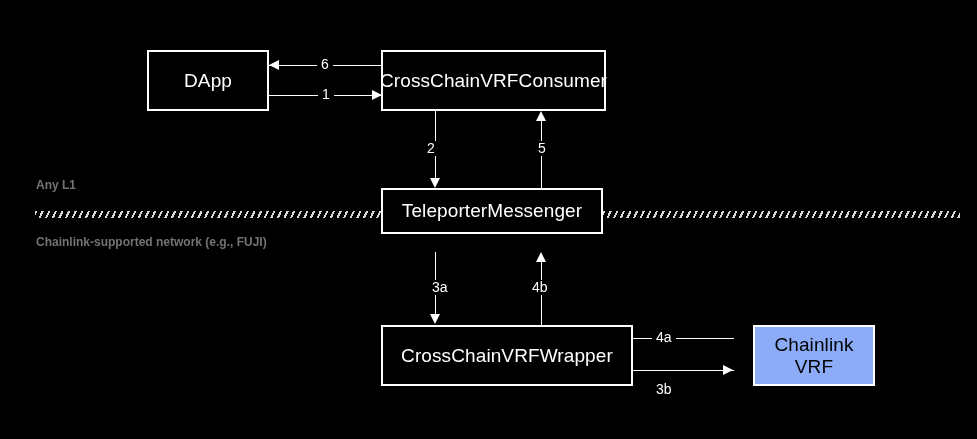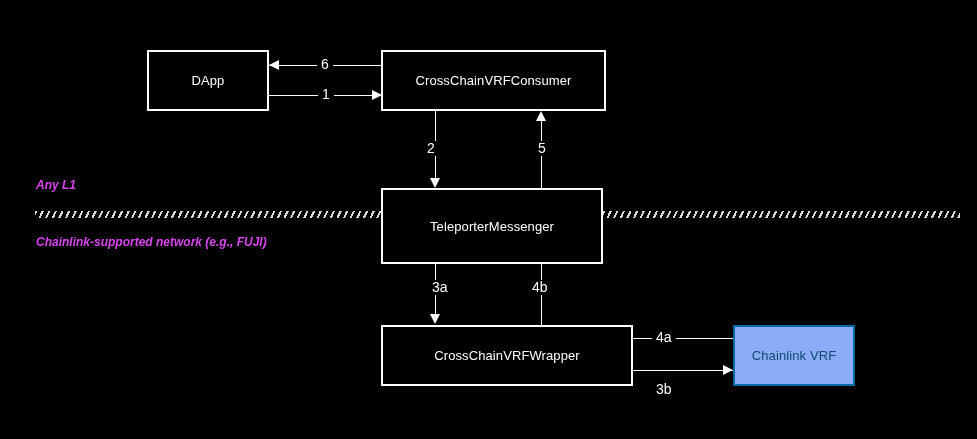--- a/index.html
+++ b/index.html
@@ -19,46 +19,46 @@
   
   .node {
     position: absolute;
     box-sizing: border-box;
     border: 2px solid #ffffff;
     background: #000000;
     color: #ffffff;
     display: flex;
     align-items: center;
     justify-content: center;
-    font-size: 13px;
+    font-size: 19px;
     letter-spacing: 0.1px;
     text-align: center;
     z-index: 5;
   }
   .node.accent {
-    border: 2px solid #0369a1;
+    border: 2px solid #ffffff;
     background: #8cacf7;
-    color: #0c4a6e;
+    color: #000000;
+    margin-left: 20px;
   }
 
   #node-dapp            { left: 147px; top: 50px;  width: 122px; height: 61px; }
   #node-consumer        { left: 381px; top: 50px;  width: 225px; height: 61px; }
-  #node-teleporter      { left: 381px; top: 188px; width: 222px; height: 76px; }
+  #node-teleporter      { left: 381px; top: 188px; width: 222px; height: 46px; }
   #node-wrapper         { left: 381px; top: 325px; width: 252px; height: 61px; }
   #node-chainlink       { left: 733px; top: 325px; width: 122px; height: 61px; }
 
   
   .zone-label {
     position: absolute;
-    color: #d946ef;
+    color: #737373;
     font-size: 12px;
     font-weight: bold;
     white-space: nowrap;
     z-index: 6;
-    font-style: italic;
   }
   #zone-label-top    { left: 36px; top: 178px; }
   #zone-label-bottom { left: 36px; top: 235px; }
 
   
   .divider {
     position: absolute;
     height: 7px;
     top: 211px;
     z-index: 2;

